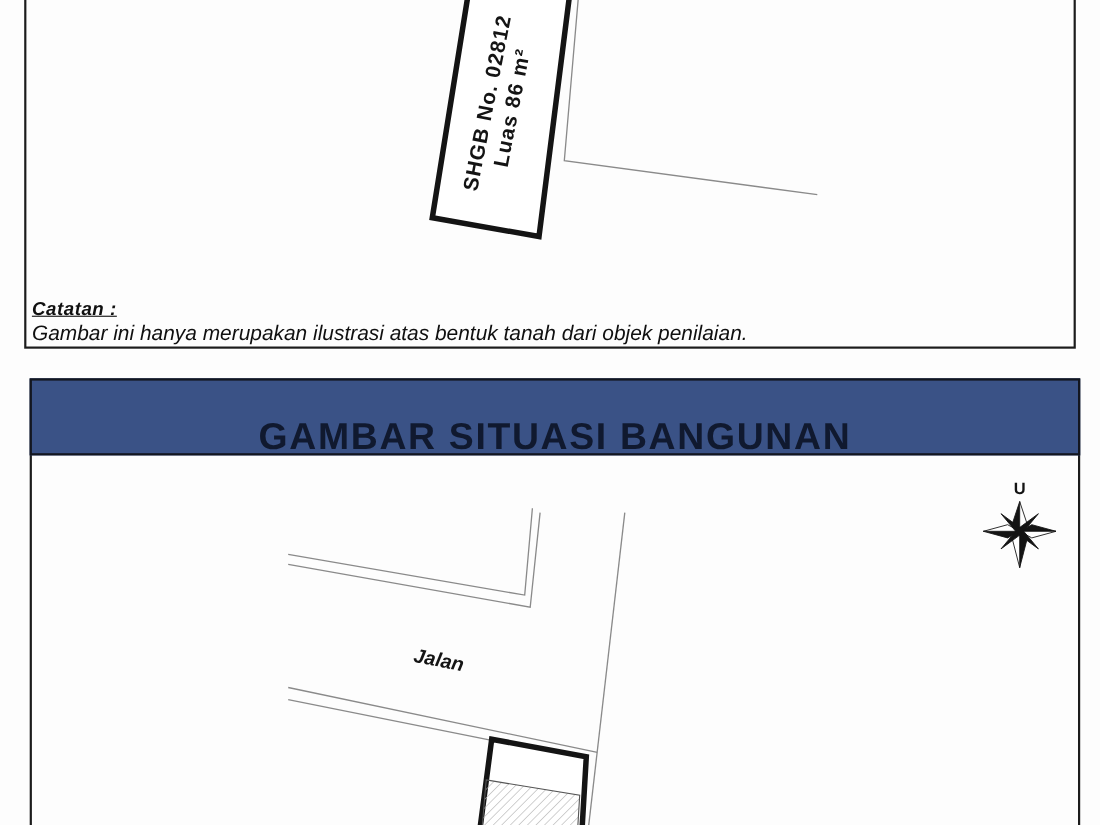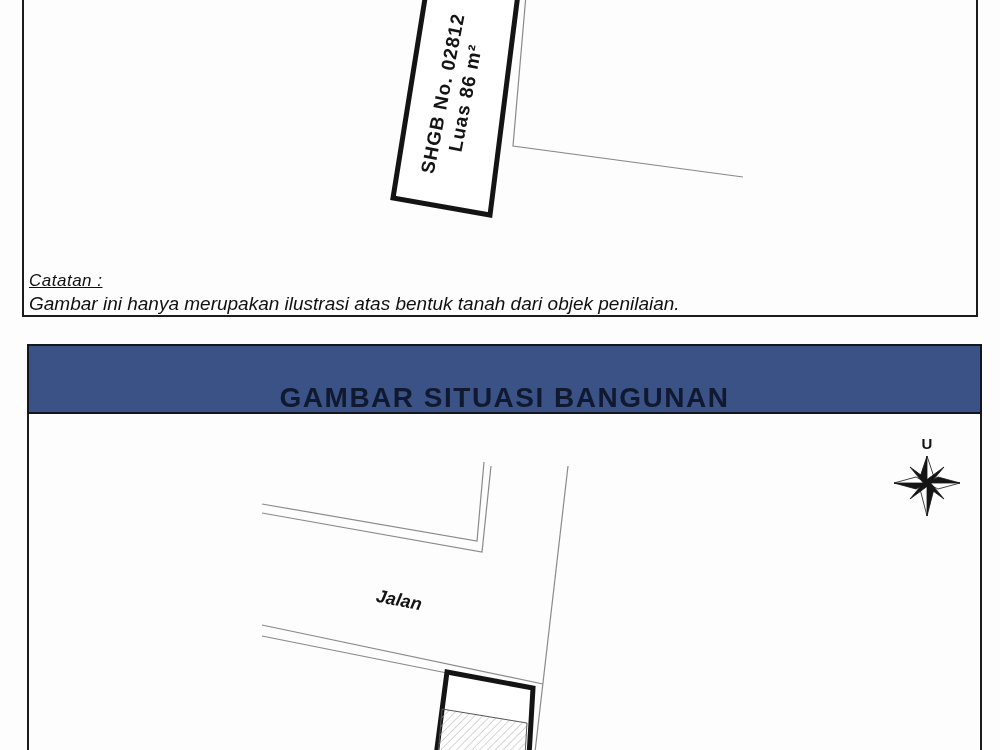--- a/index.html
+++ b/index.html
@@ -9,24 +9,24 @@
   }
   .frame{position:absolute;box-sizing:border-box;border:2px solid #1c1c1c;background:transparent;}
   #frame-land{left:22px;top:-14px;width:956px;height:331px;}
   #frame-building{left:27px;top:344px;width:955px;height:430px;}
   .header-bar{
     position:absolute;left:27px;top:344px;width:955px;height:70px;box-sizing:border-box;
     background:#3a5286;border:2px solid #13161f;
     display:flex;align-items:center;justify-content:center;
   }
   .header-bar span{
-    font-weight:bold;font-size:28px;letter-spacing:1.5px;color:#10192f;margin-top:37px;
+    font-weight:bold;font-size:34px;letter-spacing:1.5px;color:#10192f;margin-top:37px;
   }
   .note{position:absolute;left:29px;top:270px;color:#101010;line-height:1.25;}
-  .note-title{font-style:italic;font-weight:normal;font-size:17px;letter-spacing:.5px;text-decoration:underline;}
+  .note-title{font-style:italic;font-weight:bold;font-size:17px;letter-spacing:.5px;text-decoration:underline;}
   .note-body{font-style:italic;font-size:19px;margin-top:1px;}
   svg.art{position:absolute;left:0;top:0;pointer-events:none;}
   .thin{fill:none;stroke:#8a8a8a;stroke-width:1.2;}
   .thick{fill:#ffffff;stroke:#141414;stroke-width:5;stroke-linejoin:miter;}
   .hatch-outline{stroke:#555555;stroke-width:1;}
   .parcel-label{font-family:"Liberation Sans",sans-serif;font-weight:bold;font-size:19px;fill:#141414;text-anchor:middle;letter-spacing:1px;}
   .road-label{font-family:"Liberation Sans",sans-serif;font-weight:bold;font-style:italic;font-size:18px;fill:#141414;text-anchor:middle;}
   .compass-label{font-family:"Liberation Sans",sans-serif;font-weight:bold;font-size:15px;fill:#141414;text-anchor:middle;}
   .rose-dark{fill:#141414;stroke:#141414;stroke-width:.8;}
   .rose-light{fill:#ffffff;stroke:#141414;stroke-width:.8;}

